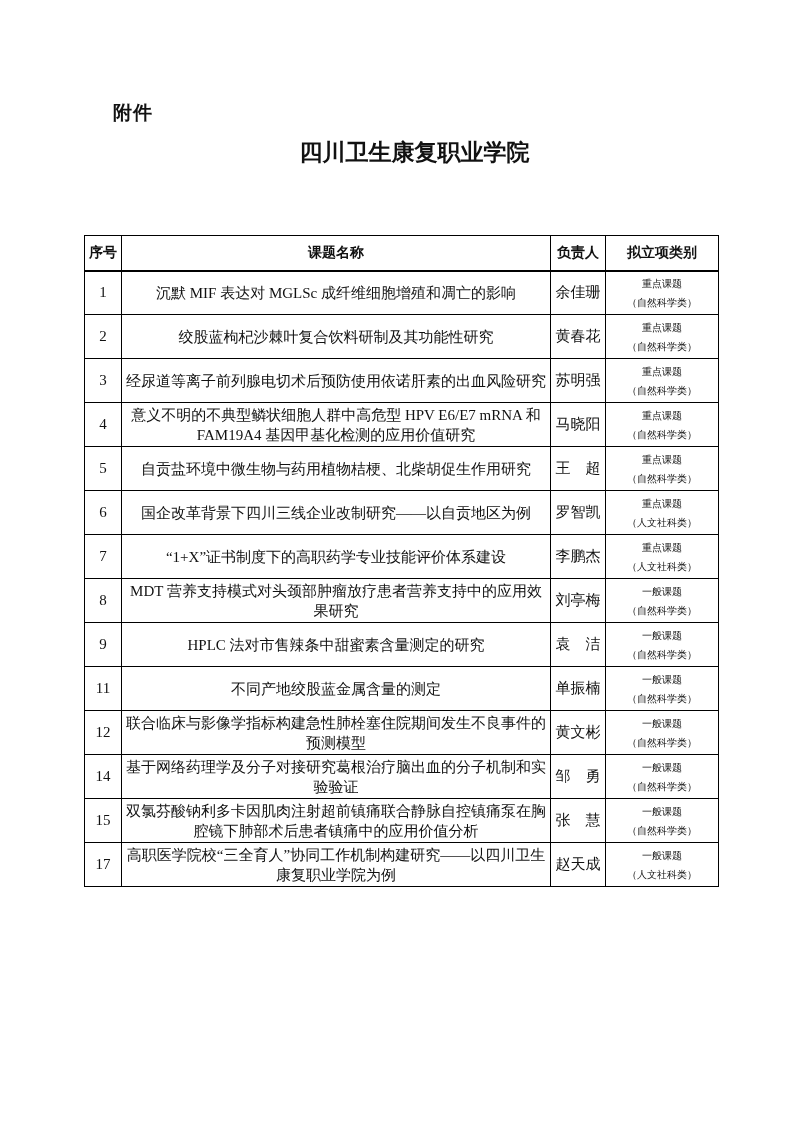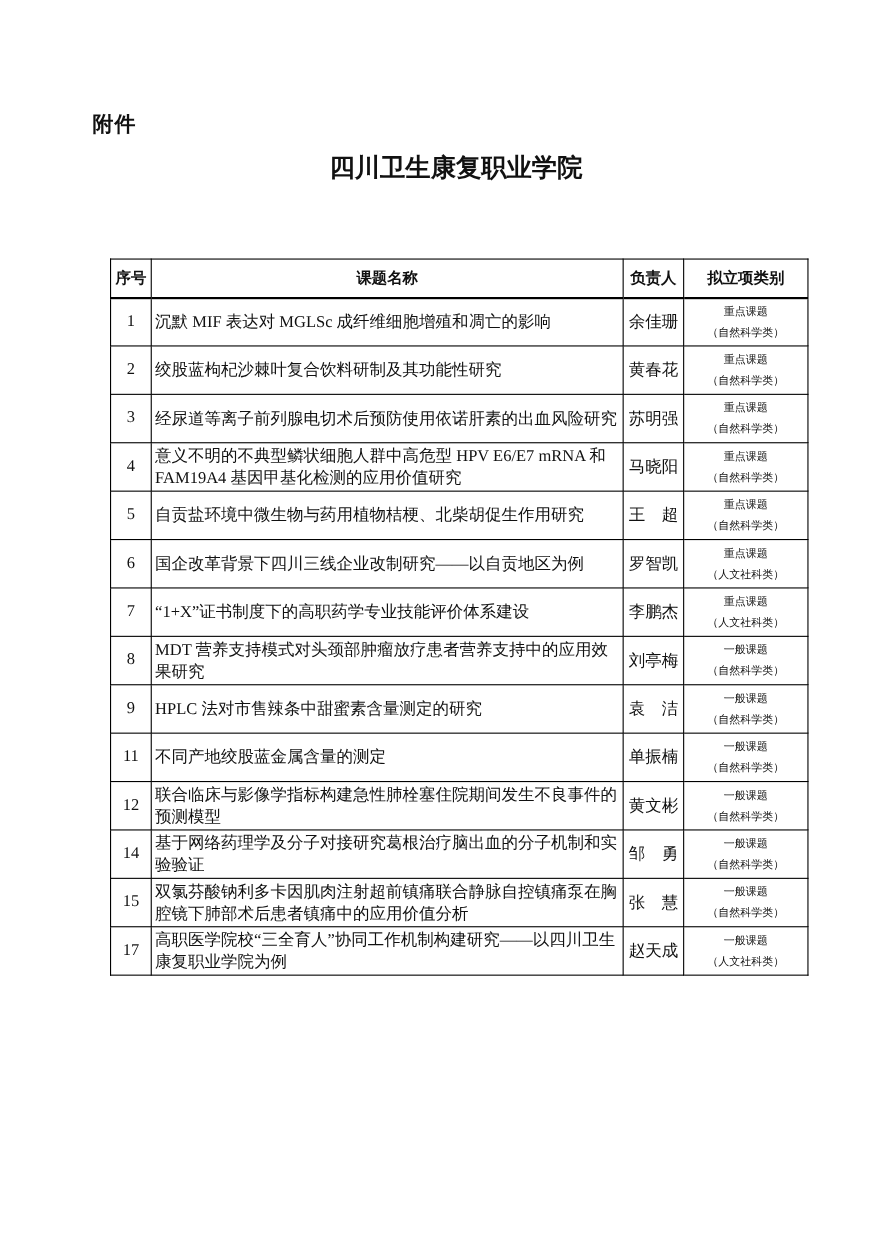--- a/index.html
+++ b/index.html
@@ -9,21 +9,21 @@
   }
   body {
     width: 793px;
     height: 1122px;
     position: relative;
     font-family: "Liberation Serif", "DejaVu Serif", serif;
     color: #111111;
   }
   .attachment {
     position: absolute;
-    left: 84px;
+    left: 113px;
     top: 100px;
     font-size: 19px;
     font-weight: bold;
     letter-spacing: 1px;
   }
   .title-block {
     position: absolute;
     left: 96px;
     top: 138px;
     width: 637px;
@@ -36,21 +36,21 @@
     margin: 0;
   }
   .doc-subtitle {
     font-size: 23px;
     font-weight: bold;
     line-height: 30px;
     margin: 10px 0 0 0;
   }
   table.projects {
     position: absolute;
-    left: 100px;
+    left: 84px;
     top: 235px;
     width: 634px;
     border-collapse: collapse;
     table-layout: fixed;
   }
   table.projects col.c-no   { width: 37px; }
   table.projects col.c-title{ width: 429px; }
   table.projects col.c-lead { width: 55px; }
   table.projects col.c-cat  { width: 113px; }
   table.projects th,
@@ -70,21 +70,21 @@
     border-bottom: 2.5px solid #000000;
   }
   table.projects tbody tr {
     height: 44px;
   }
   td.cell-no {
     text-align: center;
     font-size: 15px;
   }
   td.cell-title {
-    text-align: left;
+    text-align: center;
     font-size: 15px;
     line-height: 20px;
     padding-left: 5px;
     padding-right: 4px;
   }
   td.cell-leader {
     text-align: center;
     font-size: 15px;
   }
   td.cell-category {

